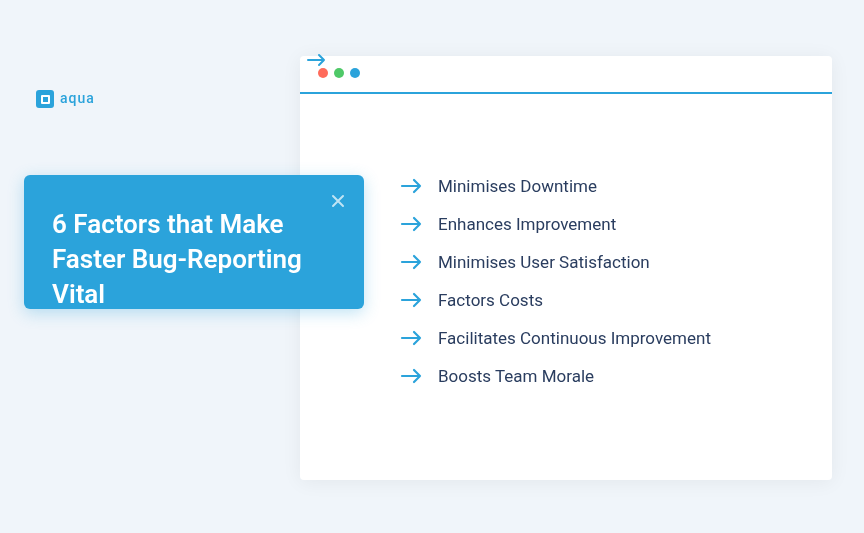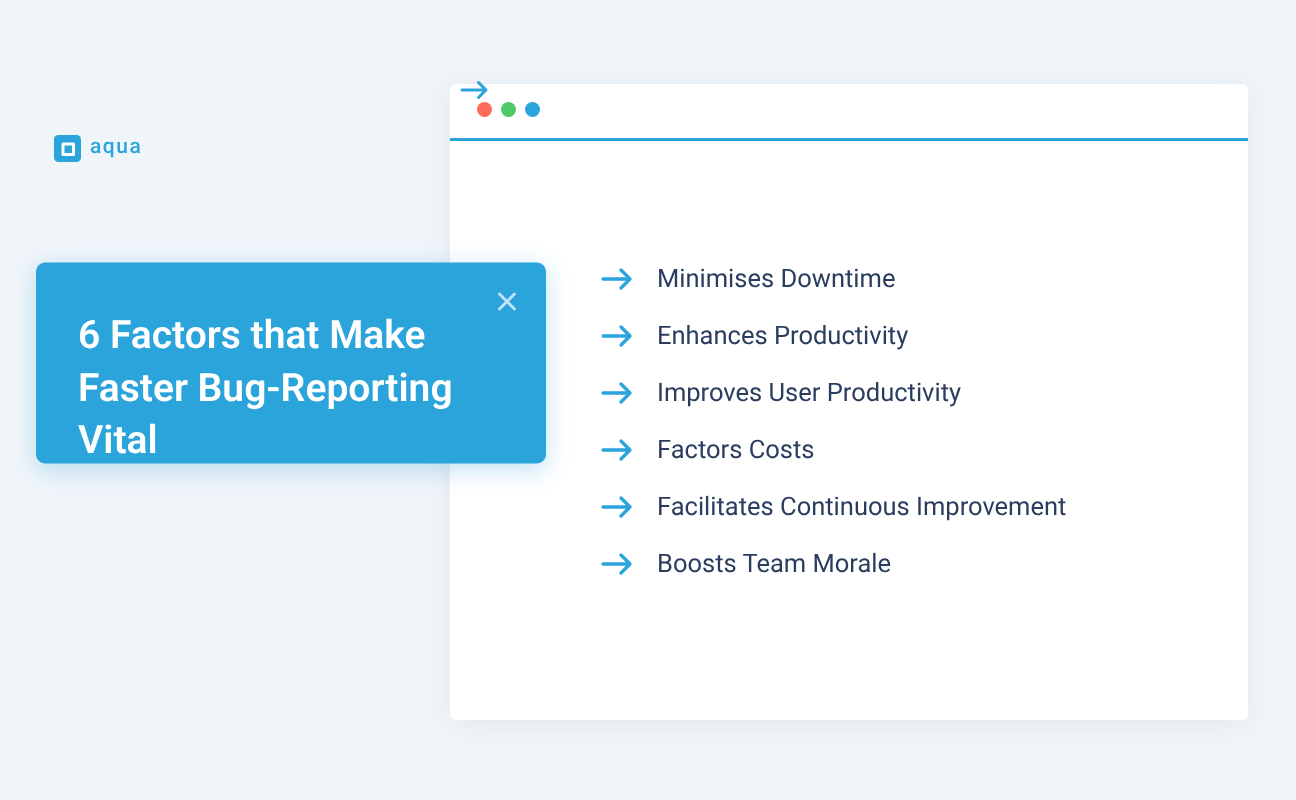--- a/index.html
+++ b/index.html
@@ -155,27 +155,27 @@
       <div class="factor-item">
         <svg class="factor-arrow" width="24" height="18" viewBox="0 0 24 18" fill="none">
           <path d="M2 9 L20 9 M14 3 L20 9 L14 15" stroke="currentColor" stroke-width="2.2" stroke-linecap="round" stroke-linejoin="round"></path>
         </svg>
         <span class="factor-text">Minimises Downtime</span>
       </div>
       <div class="factor-item">
         <svg class="factor-arrow" width="24" height="18" viewBox="0 0 24 18" fill="none">
           <path d="M2 9 L20 9 M14 3 L20 9 L14 15" stroke="currentColor" stroke-width="2.2" stroke-linecap="round" stroke-linejoin="round"></path>
         </svg>
-        <span class="factor-text">Enhances Productivity</span>
-      </div>
-      <div class="factor-item">
-        <svg class="factor-arrow" width="24" height="18" viewBox="0 0 24 18" fill="none">
-          <path d="M2 9 L20 9 M14 3 L20 9 L14 15" stroke="currentColor" stroke-width="2.2" stroke-linecap="round" stroke-linejoin="round"></path>
-        </svg>
-        <span class="factor-text">Improves User Productivity</span>
+        <span class="factor-text">Enhances Improvement</span>
+      </div>
+      <div class="factor-item">
+        <svg class="factor-arrow" width="24" height="18" viewBox="0 0 24 18" fill="none">
+          <path d="M2 9 L20 9 M14 3 L20 9 L14 15" stroke="currentColor" stroke-width="2.2" stroke-linecap="round" stroke-linejoin="round"></path>
+        </svg>
+        <span class="factor-text">Minimises User Satisfaction</span>
       </div>
       <div class="factor-item">
         <svg class="factor-arrow" width="24" height="18" viewBox="0 0 24 18" fill="none">
           <path d="M2 9 L20 9 M14 3 L20 9 L14 15" stroke="currentColor" stroke-width="2.2" stroke-linecap="round" stroke-linejoin="round"></path>
         </svg>
         <span class="factor-text">Factors Costs</span>
       </div>
       <div class="factor-item">
         <svg class="factor-arrow" width="24" height="18" viewBox="0 0 24 18" fill="none">
           <path d="M2 9 L20 9 M14 3 L20 9 L14 15" stroke="currentColor" stroke-width="2.2" stroke-linecap="round" stroke-linejoin="round"></path>

